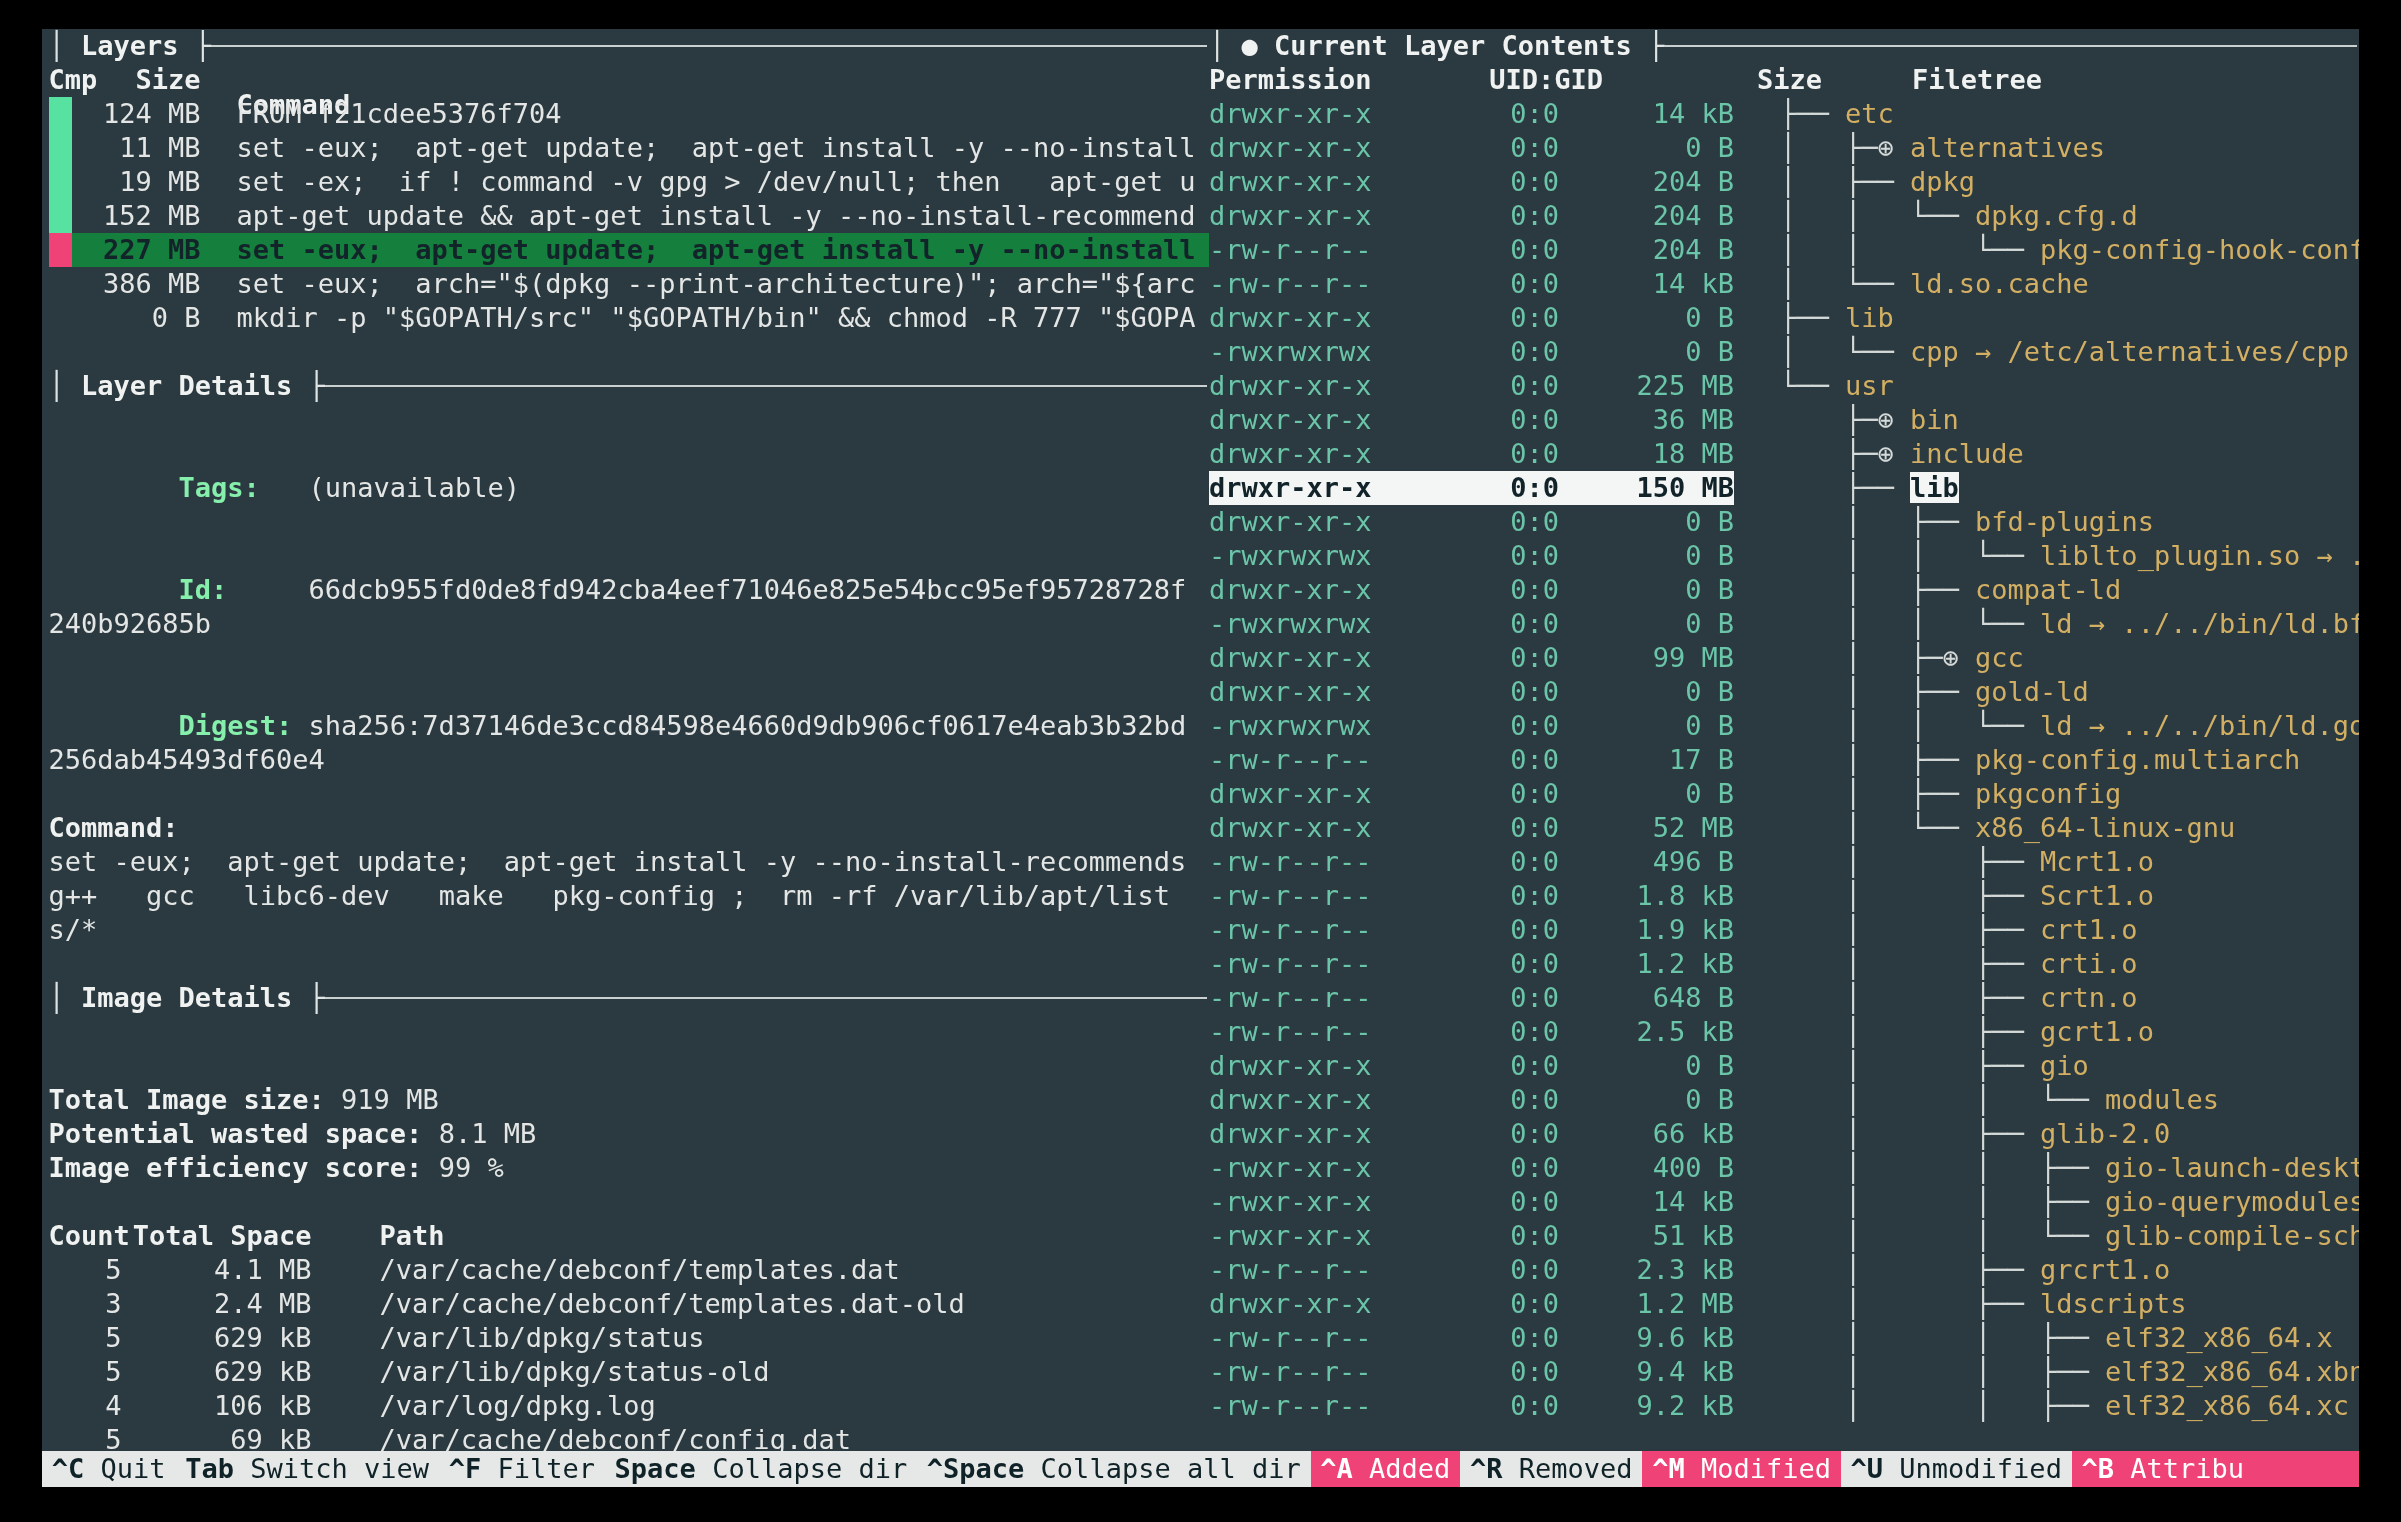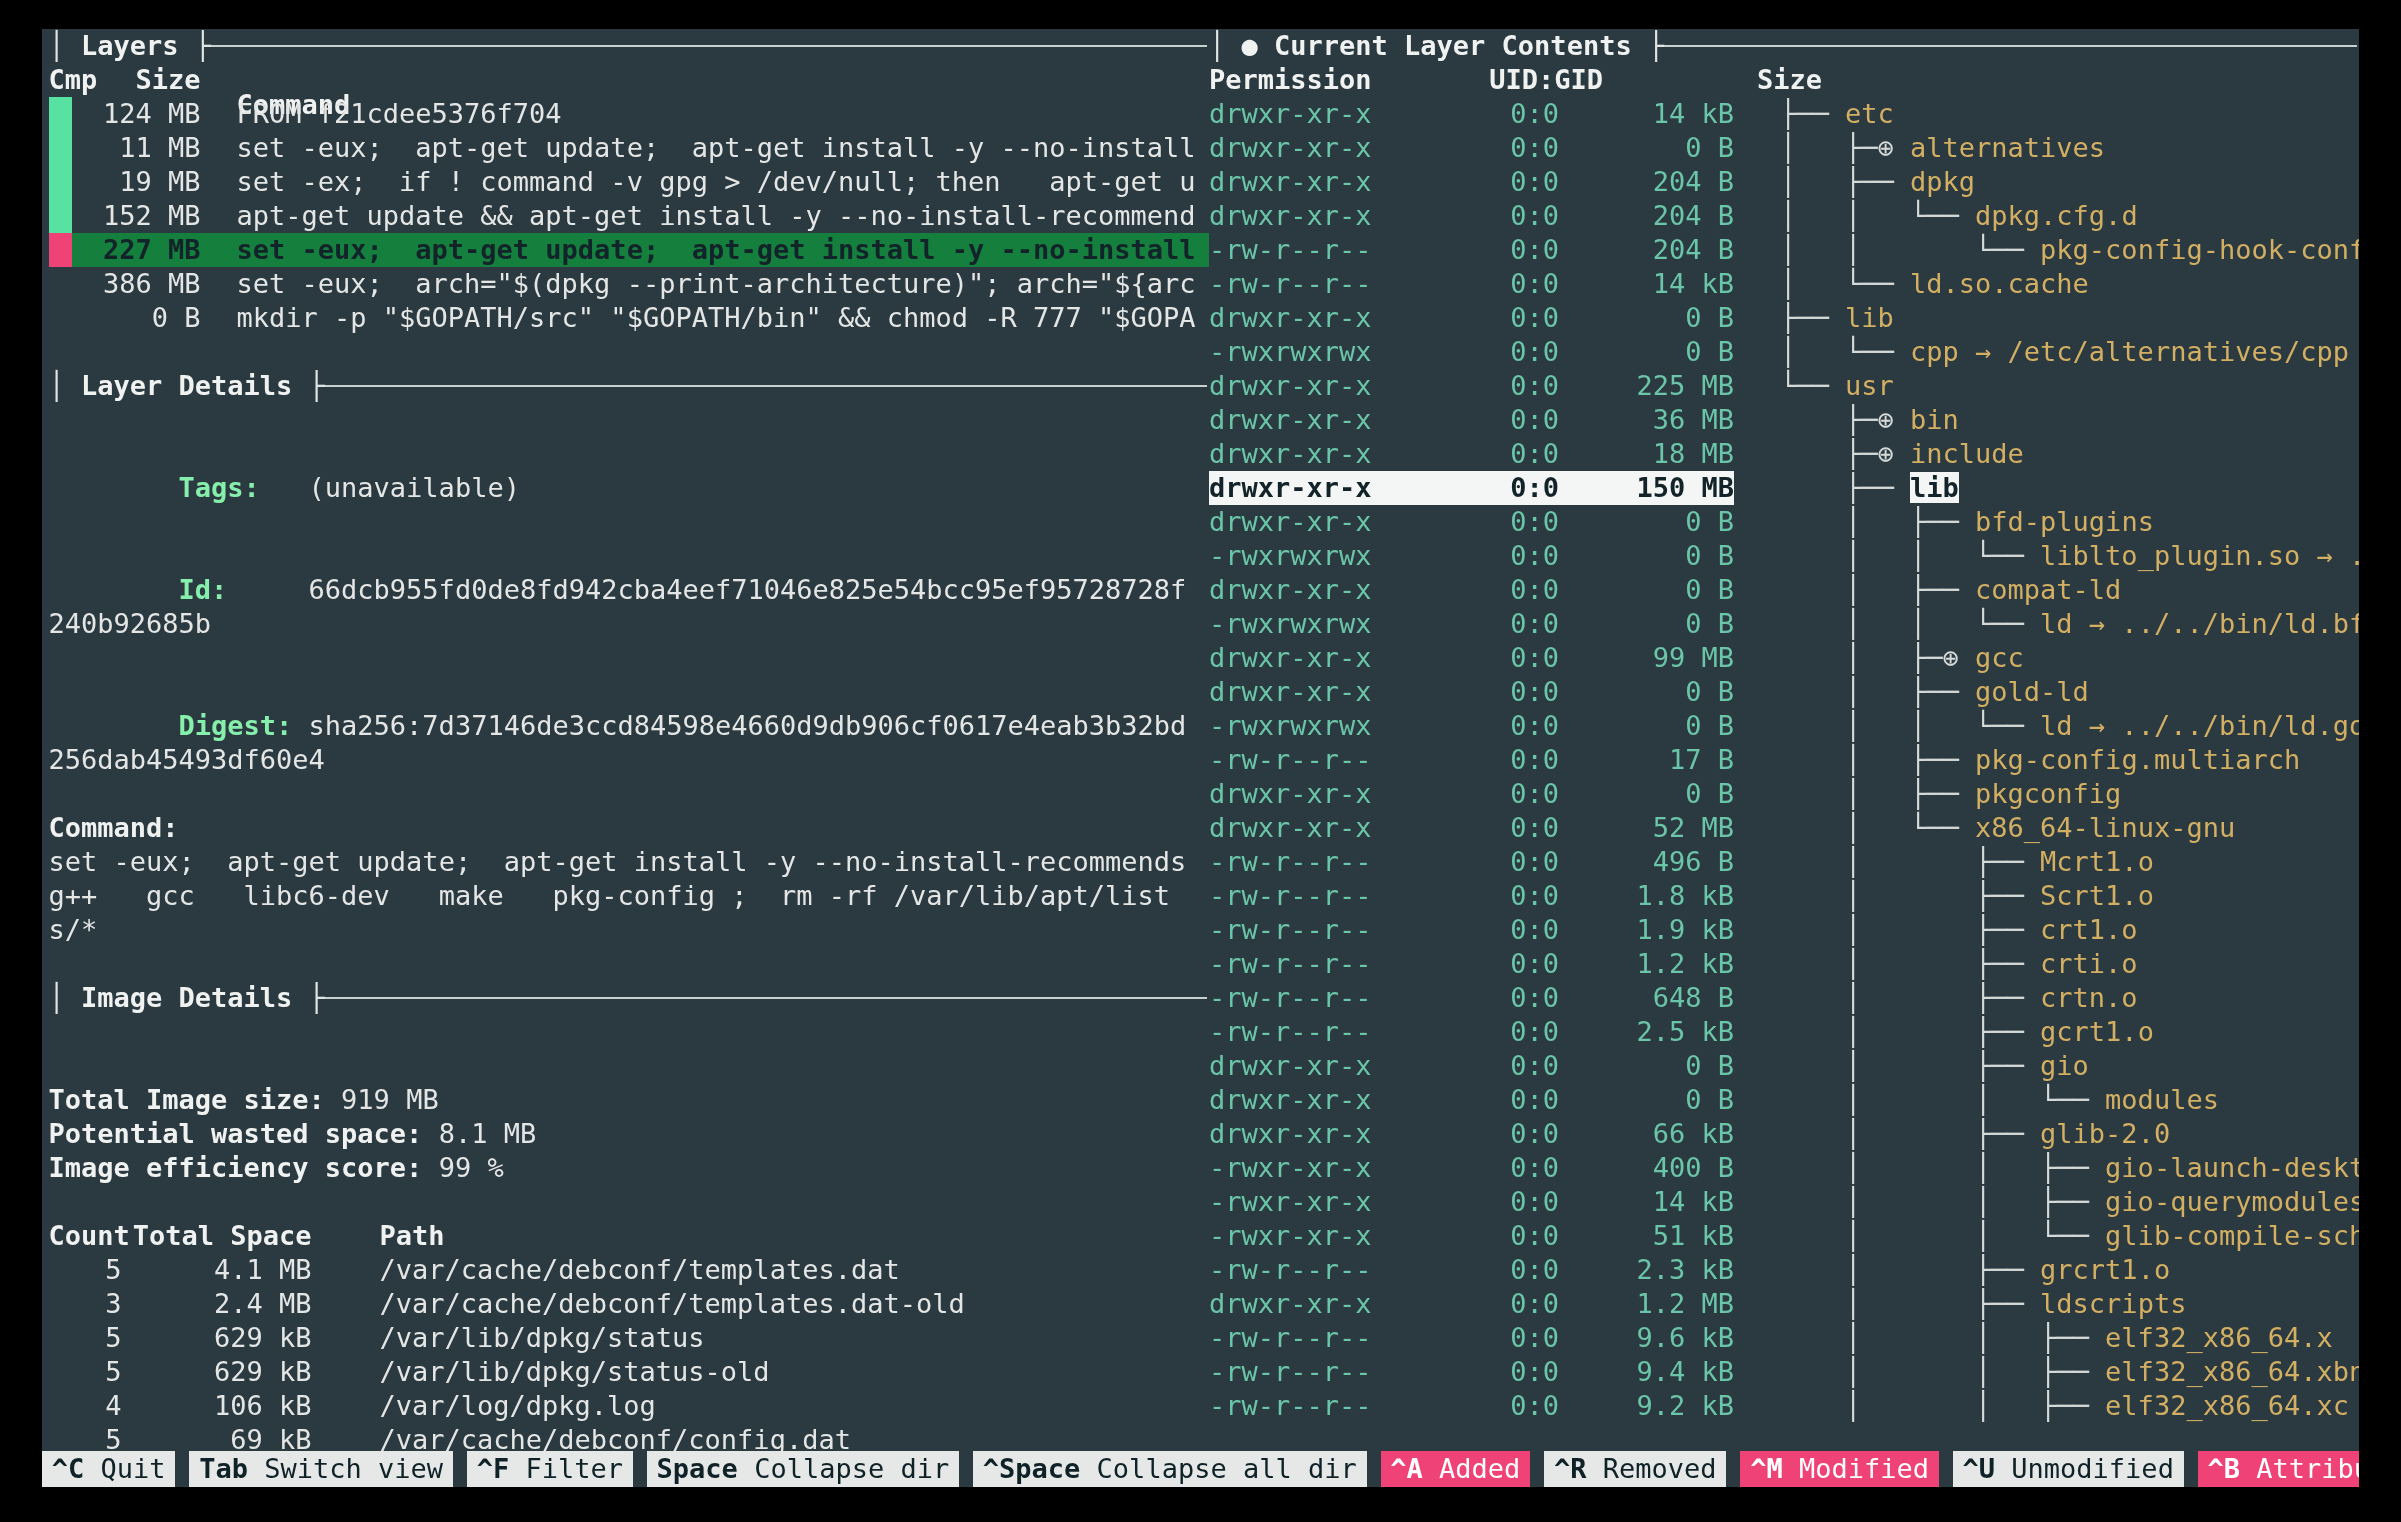--- a/index.html
+++ b/index.html
@@ -73,21 +73,21 @@
   .ftree { flex: 1; padding-left: 46px; overflow: hidden; }
   .fheader .fperm, .fheader .fuid, .fheader .fsize { color: #f0f2f1; }
   .fprefix { color: #d5dad9; }
   .fname   { color: #d3af63; }
   .frow.sel .fperm, .frow.sel .fuid, .frow.sel .fsize,
   .frow.sel .fname { background: #f4f6f5; color: #13232a; font-weight: bold; }
 
   
   .statusbar {
     position: absolute; left: 0; right: 0; bottom: 0; height: 36px;
-    line-height: 36px; display: flex; gap: 14px; overflow: hidden; white-space: pre;
+    line-height: 36px; display: flex; gap: 0; overflow: hidden; white-space: pre;
   }
   .sb-item { padding: 0 9.8px; background: #e6e8e7; color: #0f2227; flex: none; }
   .sb-item.active { background: #ef4277; color: #ffffff; }
   .sb-item .sb-key { font-weight: bold; }
   .sb-item:last-child { flex: 1; }
 </style>
 </head>
 <body>
 
 <div class="terminal">
@@ -182,20 +182,21 @@
         <span class="tick">│</span>
         <span class="ptext"><span class="bullet">●</span><span>Current Layer Contents</span></span>
         <span class="tick">├</span>
         <span class="hrule"></span>
       </div>
 
       <div class="fheader">
         <span class="fperm">Permission</span>
         <span class="fuid">UID:GID</span>
         <span class="fsize">Size</span>
+        <span class="ftree">Filetree</span>
       </div>
 
       <div id="files-body">
           <div class="frow"><span class="fperm">drwxr-xr-x</span><span class="fuid">0:0</span><span class="fsize">14 kB</span><span class="ftree"><span class="fprefix">├── </span><span class="fname">etc</span></span></div>
           <div class="frow"><span class="fperm">drwxr-xr-x</span><span class="fuid">0:0</span><span class="fsize">0 B</span><span class="ftree"><span class="fprefix">│   ├─⊕ </span><span class="fname">alternatives</span></span></div>
           <div class="frow"><span class="fperm">drwxr-xr-x</span><span class="fuid">0:0</span><span class="fsize">204 B</span><span class="ftree"><span class="fprefix">│   ├── </span><span class="fname">dpkg</span></span></div>
           <div class="frow"><span class="fperm">drwxr-xr-x</span><span class="fuid">0:0</span><span class="fsize">204 B</span><span class="ftree"><span class="fprefix">│   │   └── </span><span class="fname">dpkg.cfg.d</span></span></div>
           <div class="frow"><span class="fperm">-rw-r--r--</span><span class="fuid">0:0</span><span class="fsize">204 B</span><span class="ftree"><span class="fprefix">│   │       └── </span><span class="fname">pkg-config-hook-conf</span></span></div>
           <div class="frow"><span class="fperm">-rw-r--r--</span><span class="fuid">0:0</span><span class="fsize">14 kB</span><span class="ftree"><span class="fprefix">│   └── </span><span class="fname">ld.so.cache</span></span></div>
           <div class="frow"><span class="fperm">drwxr-xr-x</span><span class="fuid">0:0</span><span class="fsize">0 B</span><span class="ftree"><span class="fprefix">├── </span><span class="fname">lib</span></span></div>

